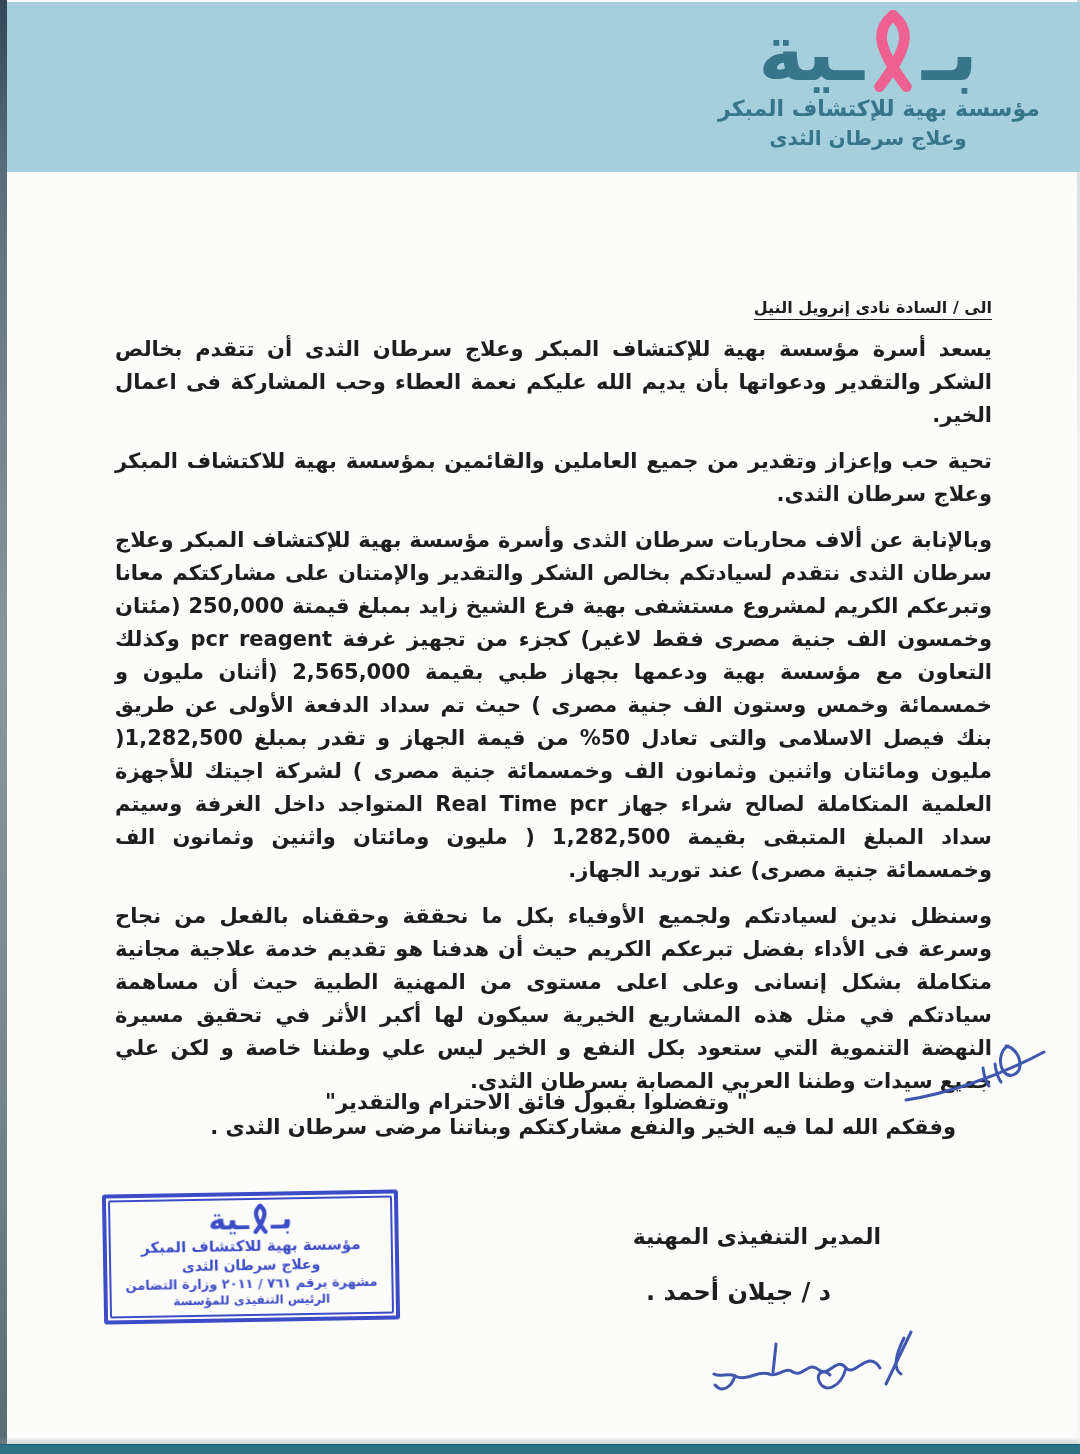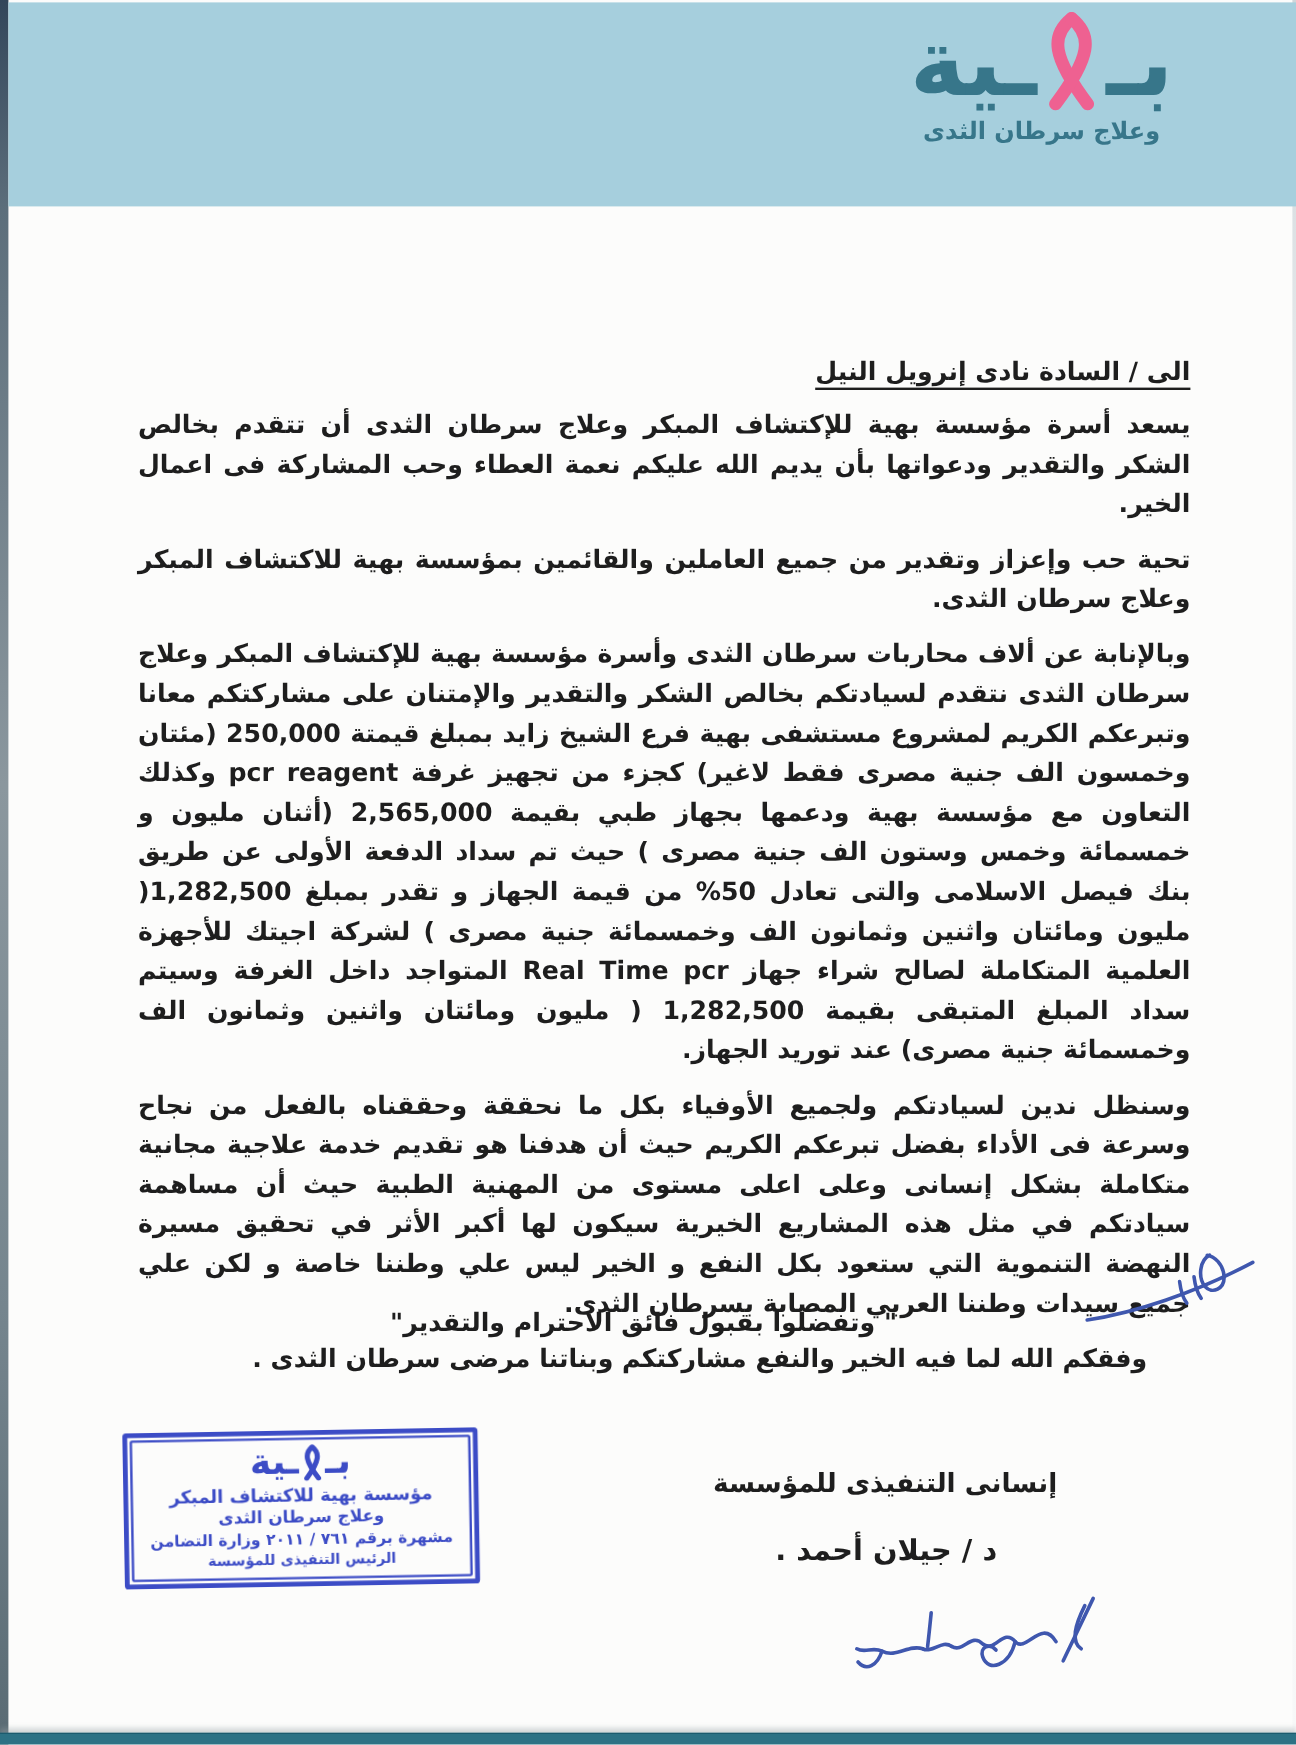--- a/index.html
+++ b/index.html
@@ -17,21 +17,21 @@
   .header{position:absolute;top:2px;left:7px;right:0;height:170px;background:#a6cfdd;}
   .logo-block{position:absolute;top:8px;right:62px;width:300px;text-align:center;}
   .logo-word{display:flex;direction:rtl;justify-content:center;align-items:flex-end;gap:2px;}
   .logo-word .gl{font-size:78px;line-height:78px;font-weight:bold;color:#37768a;}
   .ribbon{display:block;}
   .tag1{font-size:22px;font-weight:bold;color:#37768a;margin-top:4px;white-space:nowrap;}
   .tag2{font-size:20px;font-weight:bold;color:#37768a;margin-top:5px;white-space:nowrap;}
 
   
   .letter{position:absolute;top:298px;right:88px;width:877px;direction:rtl;color:#1e1e1e;}
-  .salutation{font-size:21px;font-weight:bold;text-decoration:underline;text-underline-offset:6px;margin:0 0 16px 0;}
+  .salutation{font-size:16px;font-weight:bold;text-decoration:underline;text-underline-offset:6px;margin:0 0 16px 0;}
   .para{font-size:21px;font-weight:bold;line-height:33px;text-align:justify;margin:0 0 13px 0;}
   .blessing{margin-right:36px;text-align:right;}
 
   .closing{position:absolute;left:325px;top:1090px;direction:rtl;font-size:21px;font-weight:bold;color:#1e1e1e;white-space:nowrap;}
 
   
   .sig1{position:absolute;right:30px;top:1038px;}
   .sig2{position:absolute;left:698px;top:1326px;}
 
   
@@ -60,20 +60,21 @@
   <div class="header">
     <div class="logo-block">
       <div class="logo-word">
         <span class="gl">بـ</span>
         <svg class="ribbon" width="54" height="82" viewBox="0 0 60 92">
           <path d="M30,6 C10,22 12,42 45,86" fill="none" stroke="#ee6191" stroke-width="12" stroke-linecap="round"></path>
           <path d="M30,6 C50,22 48,42 15,86" fill="none" stroke="#ee6191" stroke-width="12" stroke-linecap="round"></path>
         </svg>
         <span class="gl">ـية</span>
       </div>
+      <div class="tag1">مؤسسة بهية للإكتشاف المبكر</div>
       <div class="tag2">وعلاج سرطان الثدى</div>
     </div>
   </div>
 
   <div class="letter">
     <div class="salutation">الى / السادة نادى إنرويل النيل</div>
     <p class="para">يسعد أسرة مؤسسة بهية للإكتشاف المبكر وعلاج سرطان الثدى أن تتقدم بخالص الشكر والتقدير ودعواتها بأن يديم الله عليكم نعمة العطاء وحب المشاركة فى اعمال الخير.</p>
     <p class="para">تحية حب وإعزاز وتقدير من جميع العاملين والقائمين بمؤسسة بهية للاكتشاف المبكر وعلاج سرطان الثدى.</p>
     <p class="para">وبالإنابة عن ألاف محاربات سرطان الثدى وأسرة مؤسسة بهية للإكتشاف المبكر وعلاج سرطان الثدى نتقدم لسيادتكم بخالص الشكر والتقدير والإمتنان على مشاركتكم معانا وتبرعكم الكريم لمشروع مستشفى بهية فرع الشيخ زايد بمبلغ قيمتة 250,000 (مئتان وخمسون الف جنية مصرى فقط لاغير) كجزء من تجهيز غرفة pcr reagent وكذلك التعاون مع مؤسسة بهية ودعمها بجهاز طبي بقيمة 2,565,000 (أثنان مليون و خمسمائة وخمس وستون الف جنية مصرى ) حيث تم سداد الدفعة الأولى عن طريق بنك فيصل الاسلامى والتى تعادل 50% من قيمة الجهاز و تقدر بمبلغ 1,282,500( مليون ومائتان واثنين وثمانون الف وخمسمائة جنية مصرى ) لشركة اجيتك للأجهزة العلمية المتكاملة لصالح شراء جهاز Real Time pcr المتواجد داخل الغرفة  وسيتم سداد المبلغ المتبقى بقيمة 1,282,500 ( مليون ومائتان واثنين وثمانون الف وخمسمائة جنية مصرى) عند توريد الجهاز.</p>
     <p class="para">وسنظل ندين لسيادتكم ولجميع الأوفياء بكل ما نحققة وحققناه بالفعل من نجاح وسرعة فى الأداء بفضل تبرعكم الكريم حيث أن هدفنا هو تقديم خدمة علاجية مجانية متكاملة بشكل إنسانى وعلى اعلى مستوى من المهنية الطبية حيث أن مساهمة سيادتكم في مثل هذه المشاريع الخيرية سيكون لها أكبر الأثر في تحقيق مسيرة النهضة التنموية التي ستعود بكل النفع و الخير ليس علي وطننا خاصة و لكن علي جميع سيدات وطننا العربي المصابة بسرطان الثدى.</p>
@@ -101,21 +102,21 @@
         </svg>
         <span class="gl">ـية</span>
       </div>
       <div class="st1">مؤسسة بهية للاكتشاف المبكر</div>
       <div class="st2">وعلاج سرطان الثدى</div>
       <div class="st3">مشهرة برقم ٧٦١ / ٢٠١١ وزارة التضامن</div>
       <div class="st4">الرئيس التنفيذى للمؤسسة</div>
     </div>
   </div>
 
-  <div class="signoff-title">إنسانى التنفيذى للمؤسسة</div>
+  <div class="signoff-title">المدير التنفيذى المهنية</div>
   <div class="signoff-name">د / جيلان أحمد .</div>
 
   <svg class="sig2" width="220" height="78" viewBox="0 0 220 78">
     <g fill="none" stroke="#3f57ae" stroke-width="3" stroke-linecap="round">
       <path d="M206,12 C198,28 194,42 203,48"></path>
       <path d="M213,6 L188,58"></path>
       <path d="M182,42 C170,22 157,52 148,42 C138,30 131,52 121,44 C111,34 105,52 95,46"></path>
       <path d="M148,42 C143,62 126,68 121,55 C118,46 127,43 132,49"></path>
       <path d="M95,46 C87,40 79,52 71,48"></path>
       <path d="M78,18 C77,28 76,38 75,46"></path>

